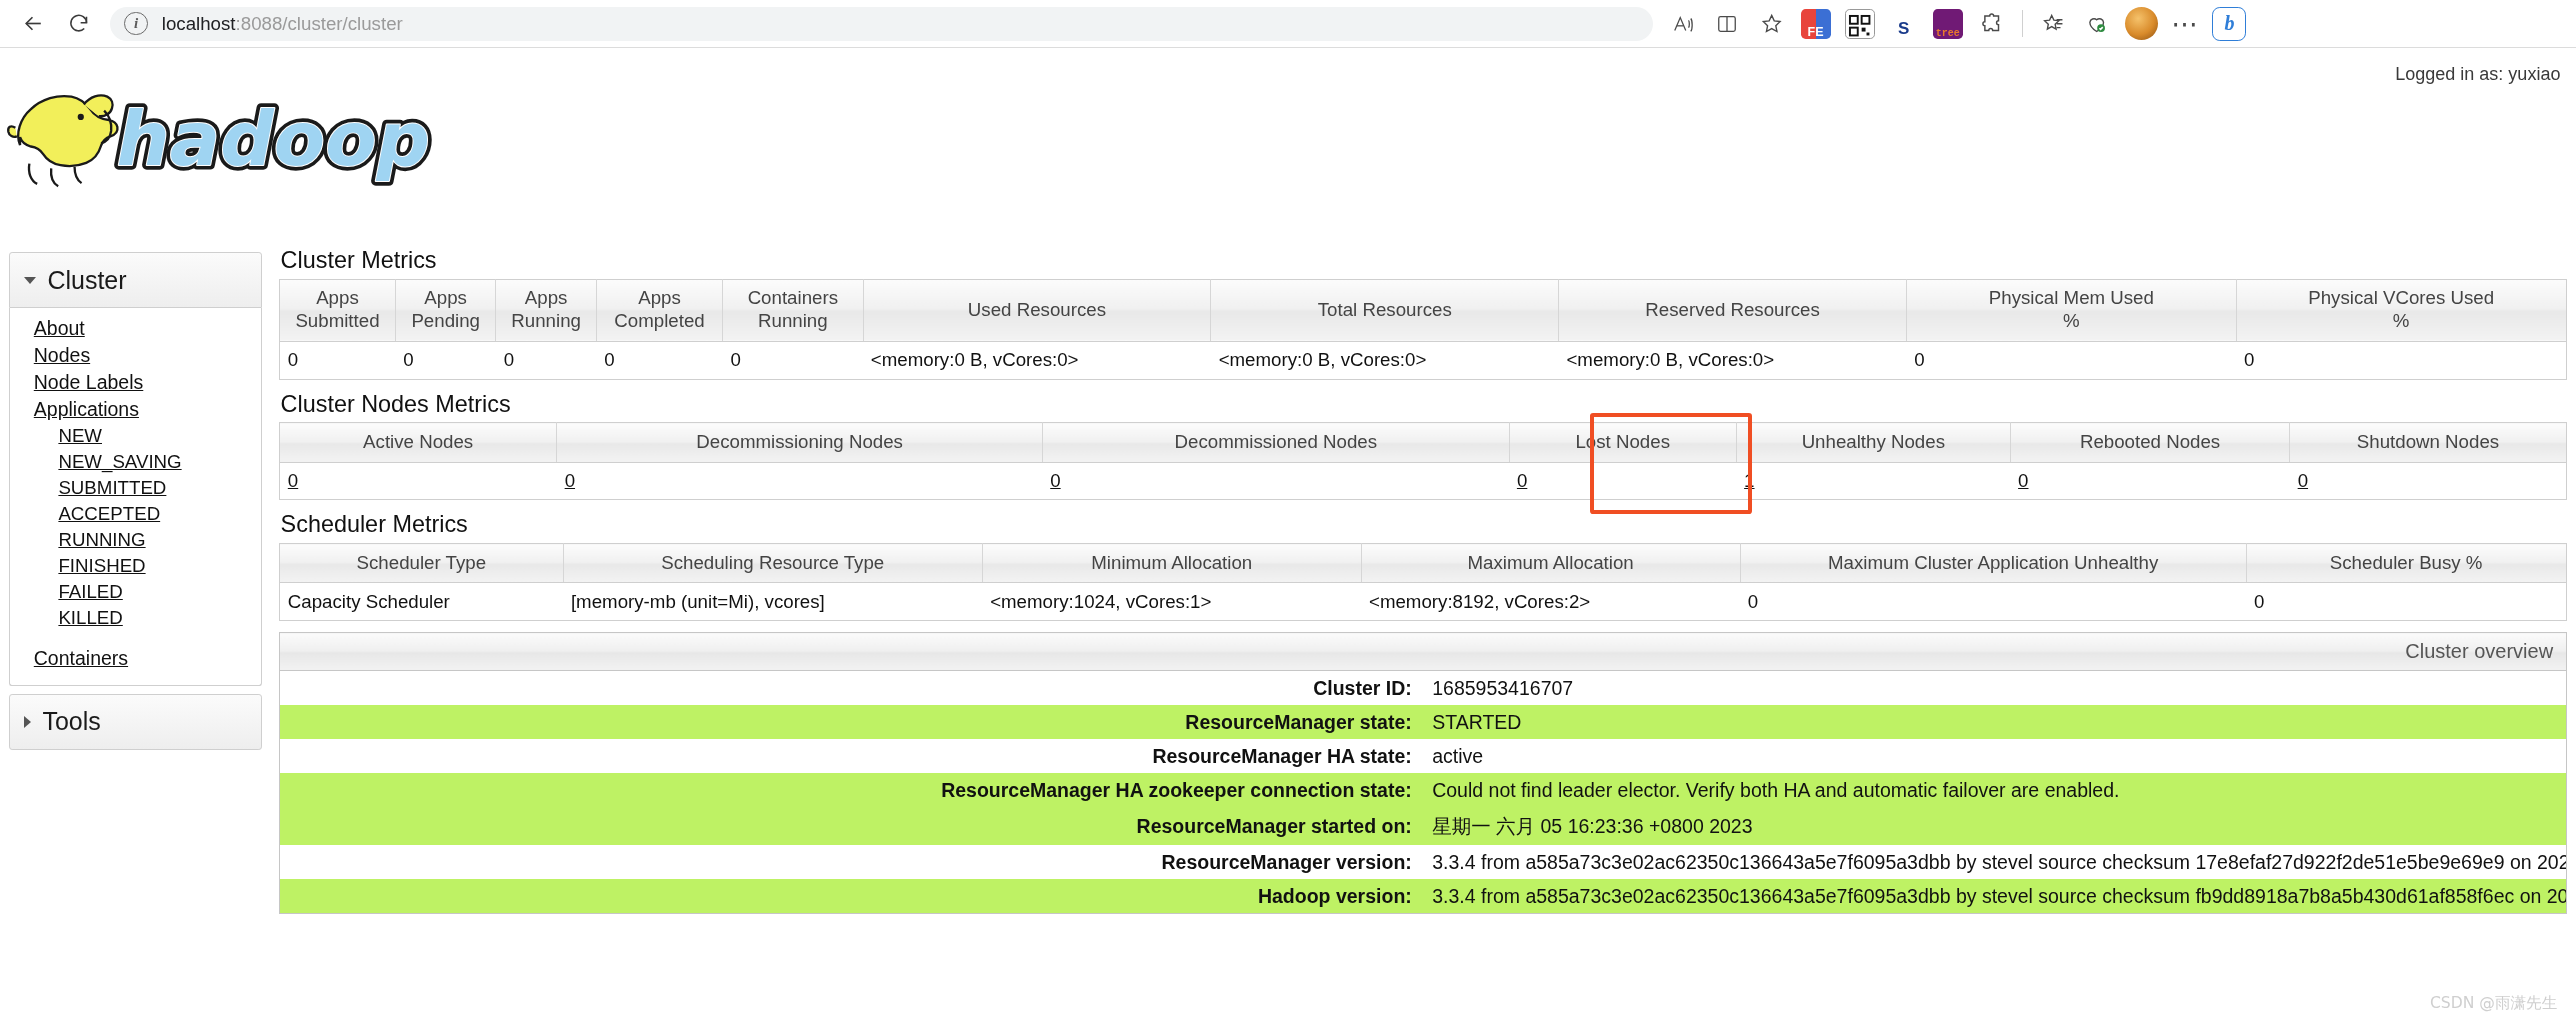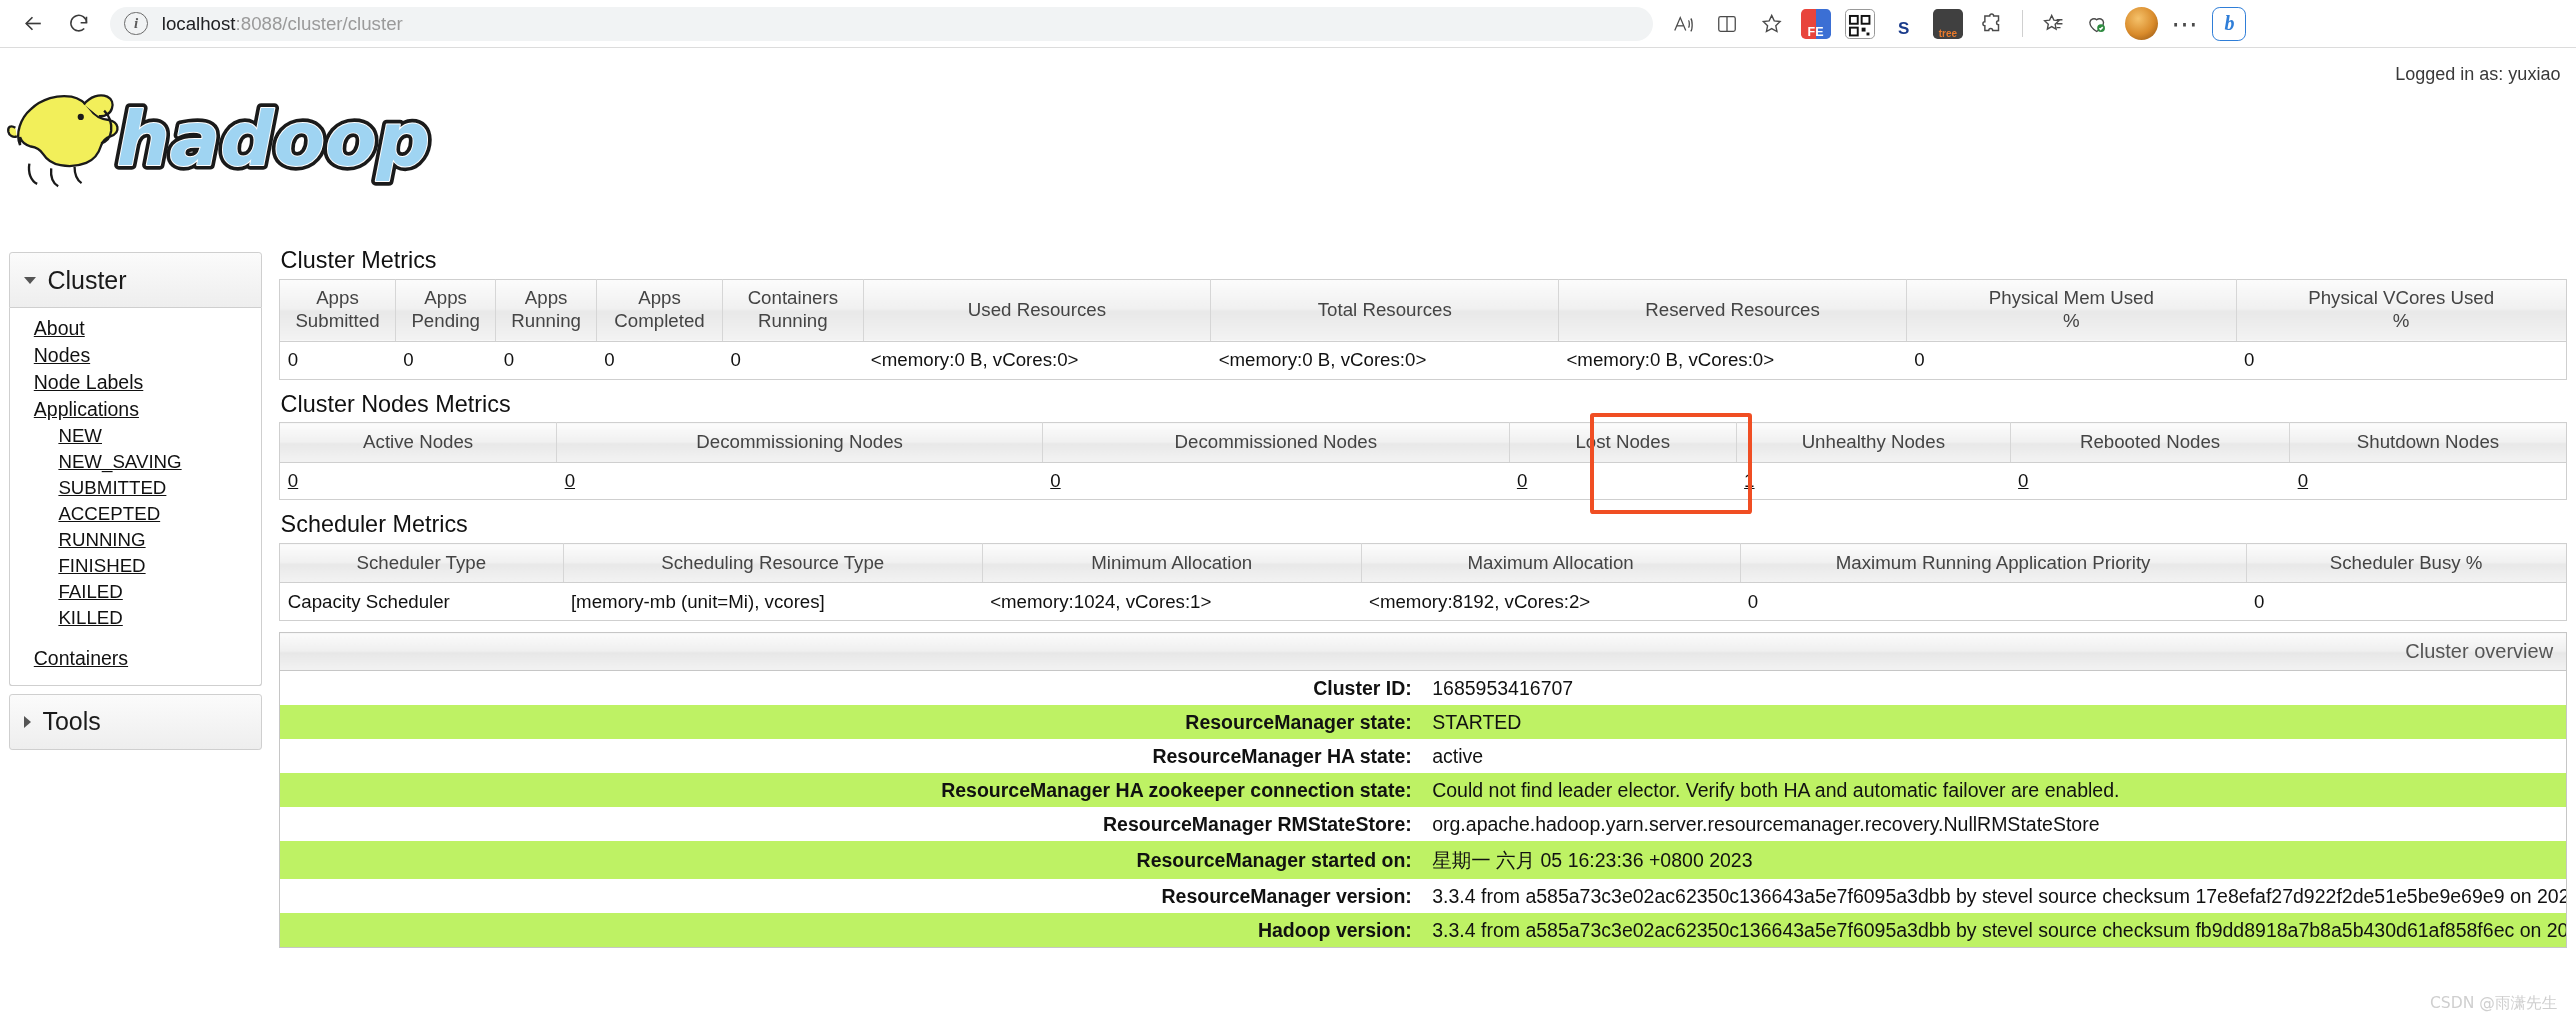--- a/index.html
+++ b/index.html
@@ -65,21 +65,21 @@
     flex: 0 0 auto;
   }
   .ext {
     width: 30px; height: 30px; border-radius: 4.7px;
     display:flex; align-items:flex-end; justify-content:center;
     font-size: 11.7px; font-weight: bold; color:#fff; overflow:hidden;
   }
   .ext-fe { background: linear-gradient(90deg,#e8453c 0 50%, #3b6fd4 50% 100%); font-size:12.5px; }
   .ext-qr { background:#fff; color:#111; border:0.8px solid #999; font-size:13.2px; letter-spacing:-0.8px;}
   .ext-s  { background:#fff; color:#1a3b8b; font-size:17px; }
-  .ext-tree { background:#404040; color:#e8792b; font-size:10px; }
+  .ext-tree { background:#701a75; color:#e8792b; font-size:10px;font-family:Liberation Mono, monospace; }
   .divider-v { width:1.6px; height:26.5px; background:#d0d0d0; margin: 0 6.2px; }
   .profile-av {
     width: 33px; height: 33px; border-radius:50%;
     background: radial-gradient(circle at 40% 35%, #f5c26b 0%, #d98b2b 55%, #8a4d10 100%);
     flex:0 0 auto;
   }
   .bing-av {
     width: 34px; height: 34px; border-radius: 7.8px;
     background:#fff; border:1.6px solid #2f7ed8; color:#2f7ed8;
     display:flex;align-items:center;justify-content:center;
@@ -485,21 +485,21 @@
         <col style="width:366px">
           <col style="width:489px">
           <col style="width:309px">
       </colgroup>
       <thead>
         <tr>
           <th>Scheduler Type</th>
           <th>Scheduling Resource Type</th>
           <th>Minimum Allocation</th>
           <th>Maximum Allocation</th>
-          <th>Maximum Running Application Priority</th>
+          <th>Maximum Cluster Application Unhealthy</th>
           <th>Scheduler Busy %</th>
         </tr>
       </thead>
       <tbody>
         <tr>
           <td>Capacity Scheduler</td>
           <td>[memory-mb (unit=Mi), vcores]</td>
           <td>&lt;memory:1024, vCores:1&gt;</td>
           <td>&lt;memory:8192, vCores:2&gt;</td>
           <td>0</td>
@@ -524,24 +524,20 @@
           <td class="v">STARTED</td>
         </tr>
         <tr>
           <td class="k">ResourceManager HA state:</td>
           <td class="v">active</td>
         </tr>
         <tr class="alt">
           <td class="k">ResourceManager HA zookeeper connection state:</td>
           <td class="v">Could not find leader elector. Verify both HA and automatic failover are enabled.</td>
         </tr>
-        <tr>
-          <td class="k">ResourceManager RMStateStore:</td>
-          <td class="v">org.apache.hadoop.yarn.server.resourcemanager.recovery.NullRMStateStore</td>
-        </tr>
         <tr class="alt">
           <td class="k">ResourceManager started on:</td>
           <td class="v">星期一 六月 05 16:23:36 +0800 2023</td>
         </tr>
         <tr>
           <td class="k">ResourceManager version:</td>
           <td class="v">3.3.4 from a585a73c3e02ac62350c136643a5e7f6095a3dbb by stevel source checksum 17e8efaf27d922f2de51e5be9e69e9 on 2022-07-29T12:51Z</td>
         </tr>
         <tr class="alt">
           <td class="k">Hadoop version:</td>

